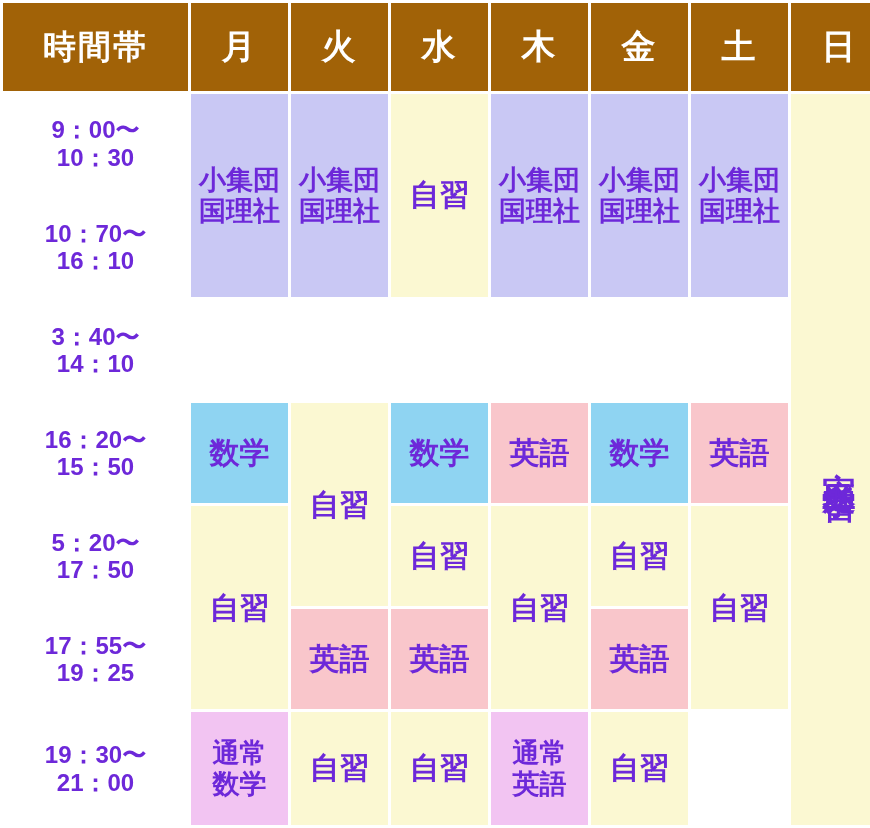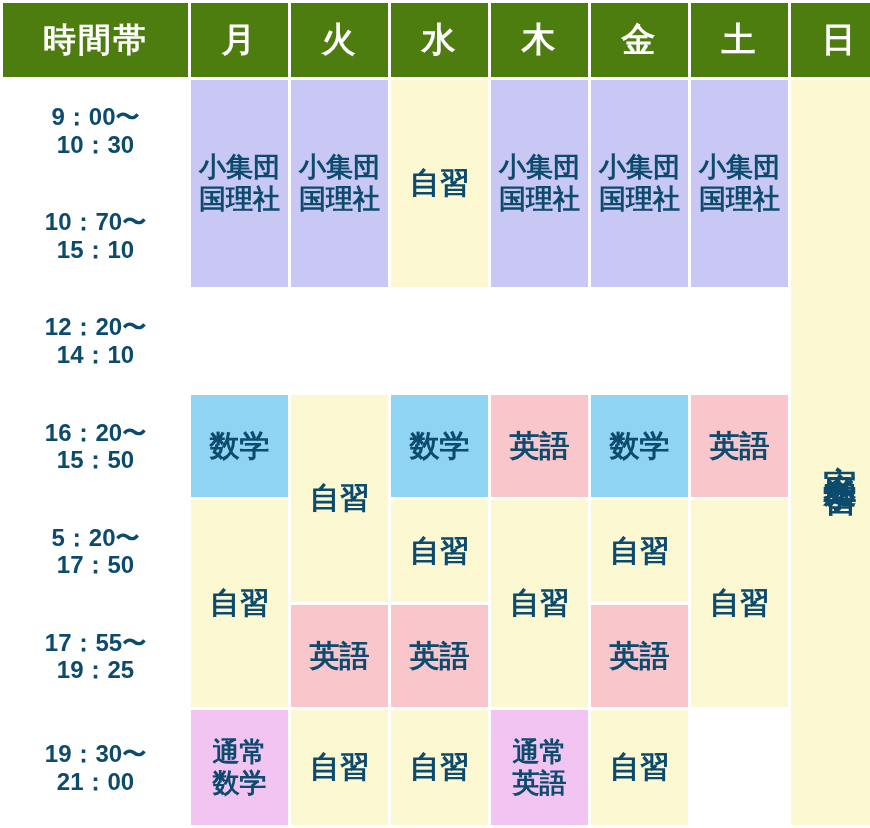--- a/index.html
+++ b/index.html
@@ -18,49 +18,49 @@
     width: 870px;
     height: 828px;
     table-layout: fixed;
     background: #ffffff;
   }
   #timetable td, #timetable th {
     padding: 0;
     margin: 0;
     text-align: center;
     vertical-align: middle;
-    color: #0c4a6e;
+    color: #6d28d9;
     font-weight: bold;
     line-height: 1.15;
   }
   
   .hdr {
-    background: #4d7c0f;
+    background: #a16207;
     color: #ffffff !important;
     font-size: 34px;
     letter-spacing: 2px;
-    height: 74px;
+    height: 88px;
   }
   .hdr-time {
     font-size: 33px;
   }
   
   .timecell {
     background: #ffffff;
     color: #12348f;
     font-size: 24px;
     letter-spacing: 0px;
     white-space: nowrap;
   }
   .timecell .l1, .timecell .l2 {
     display: block;
   }
   
   .c-purple { background: #c9c8f4; }
-  .c-cream  { background: #fbf8d2; font-family: Liberation Serif, serif; }
+  .c-cream  { background: #fbf8d2; }
   .c-blue   { background: #8fd4f2; }
   .c-pink   { background: #f9c6cb; }
   .c-violet { background: #f2c4f2; }
   .c-white  { background: #ffffff; }
 
   .sub {
     font-size: 30px;
   }
   .sub .line { display: block; }
   .sub-small { font-size: 27px; }
@@ -130,27 +130,27 @@
         <span class="line">国理社</span>
       </td>
       <td class="c-cream" rowspan="7">
         <span class="vertical">家庭学習</span>
       </td>
     </tr>
 
     <tr>
       <td class="timecell">
         <span class="l1">10：70〜</span>
-        <span class="l2">15：10</span>
-      </td>
-    </tr>
-
-    <tr>
-      <td class="timecell">
-        <span class="l1">12：20〜</span>
+        <span class="l2">16：10</span>
+      </td>
+    </tr>
+
+    <tr>
+      <td class="timecell">
+        <span class="l1">3：40〜</span>
         <span class="l2">14：10</span>
       </td>
       <td class="c-white"></td>
       <td class="c-white"></td>
       <td class="c-white"></td>
       <td class="c-white"></td>
       <td class="c-white"></td>
       <td class="c-white"></td>
     </tr>
 

